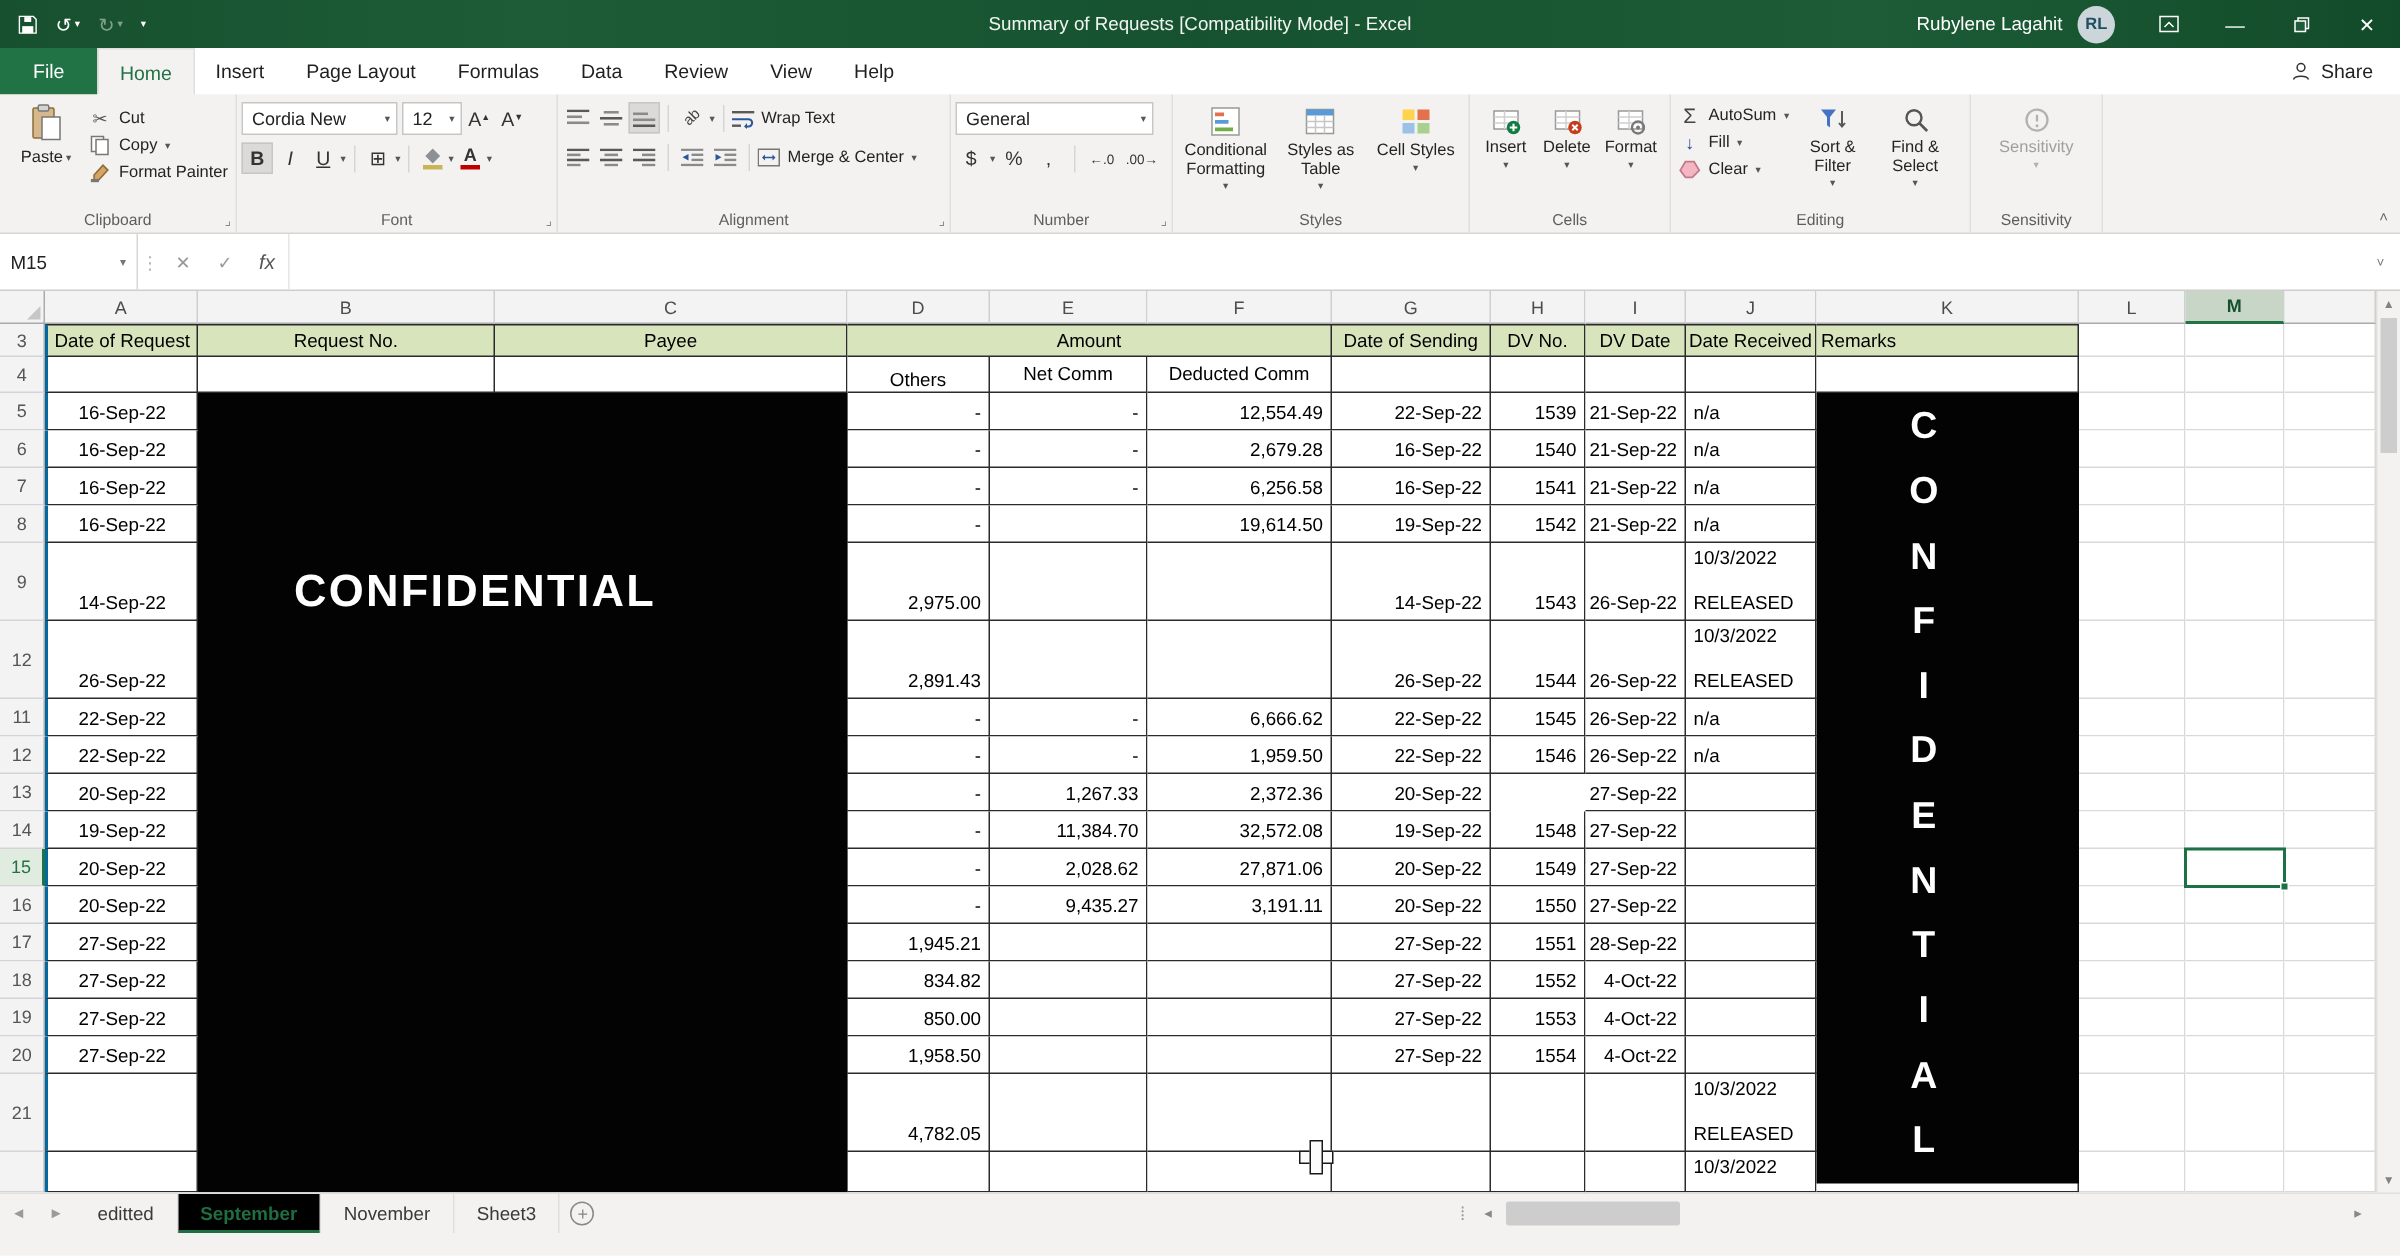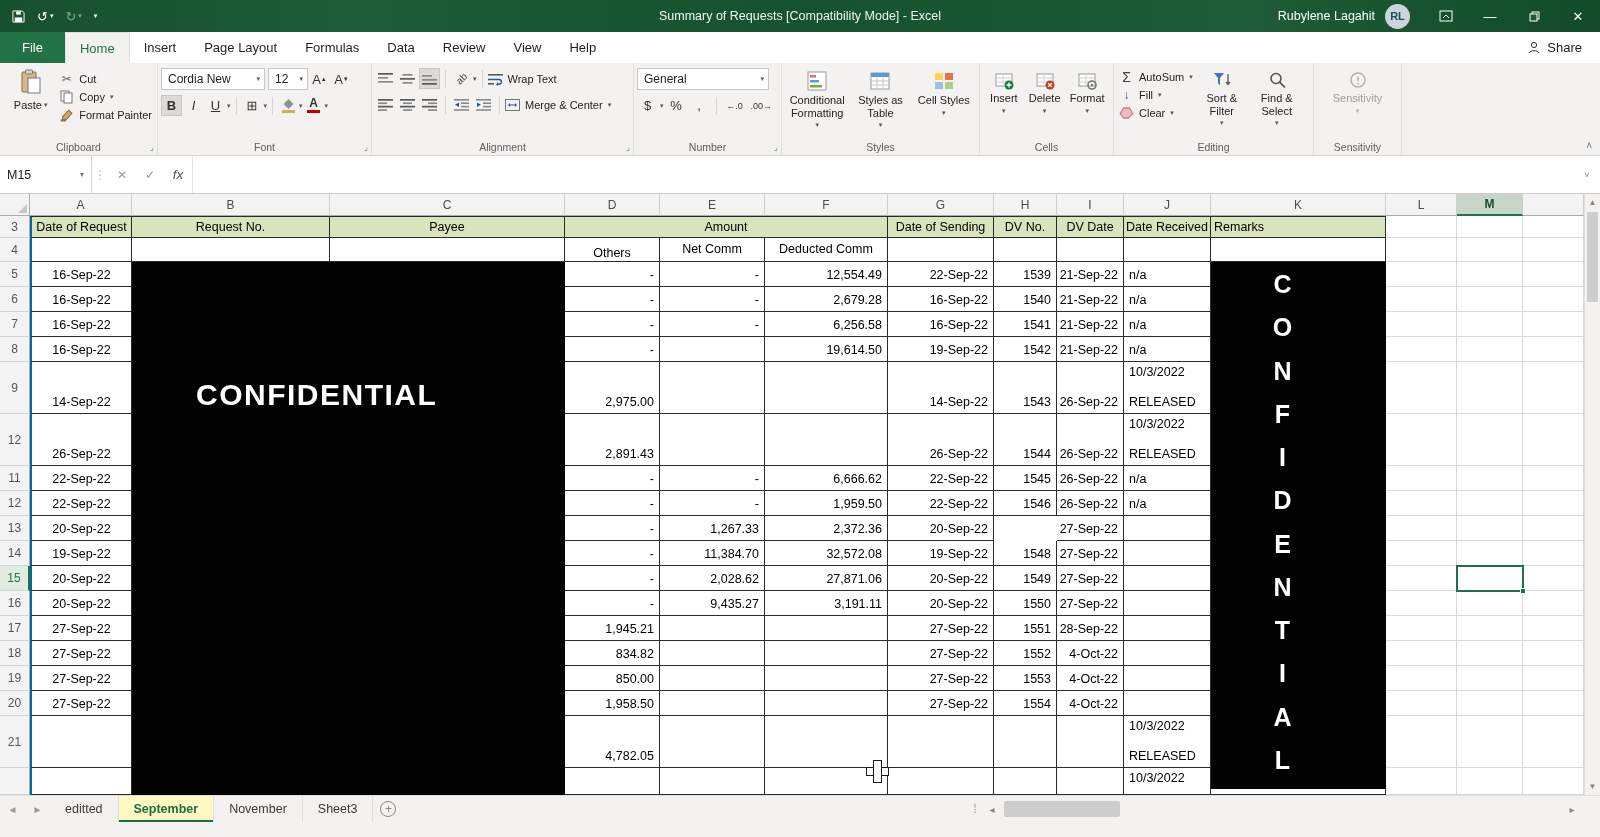--- a/index.html
+++ b/index.html
@@ -120,21 +120,21 @@
   .vscroll { position:absolute; top:194px; right:0; width:16px; height:601px; background:#f3f2f1; border-left:1px solid #e1dfdd; }
   .vs-btn { height:17px; display:flex; align-items:center; justify-content:center; font-size:8px; color:#838383; }
   .vs-btn.bottom { position:absolute; bottom:0; left:0; right:0; }
   .vs-thumb { position:absolute; top:18px; left:2px; width:11px; height:90px; background:#cdcdcd; }
 
   
   .tabbar { position:absolute; top:795px; left:0; width:1600px;height:27px; background:#f3f2f1;
     border-top:1px solid #e1dfdd; display:flex; align-items:stretch; font-size:12.5px; color:#444; }
   .tnav { width:25px; display:flex; align-items:center; justify-content:center; color:#9a9a9a; font-size:10px; }
   .stab { padding:0 15px; display:flex; align-items:center; border-right:1px solid #e1dfdd; color:#3b3a39; }
-  .stab.active { background:#fef9c3; color:#1e6e41; font-weight:bold; box-shadow:inset 0 -2px 0 #1e6e41; }
+  .stab.active { background:#000000; color:#1e6e41; font-weight:bold; box-shadow:inset 0 -2px 0 #1e6e41; }
   .addsheet { width:30px; display:flex; align-items:center; justify-content:center; }
   .addsheet i { width:16px; height:16px; border-radius:50%; border:1px solid #8a8886; color:#8a8886; font-size:12px;
     line-height:14px; text-align:center; }
   .tspacer { flex:1; }
   .hsplit { width:14px; display:flex; align-items:center; justify-content:center; color:#999; }
   .harrow { width:20px; display:flex; align-items:center; justify-content:center; color:#8a8886; font-size:10px; }
   .htrack { width:560px; position:relative; margin:5px 0; }
   .hthumb { position:absolute; left:2px; top:0; bottom:0; width:116px; background:#cdcdcd; border-radius:2px; }
   .cpad { width:18px; }
   .statusstrip { position:absolute; top:822px; left:0; width:1600px; height:15px; background:#f3f2f1; }

